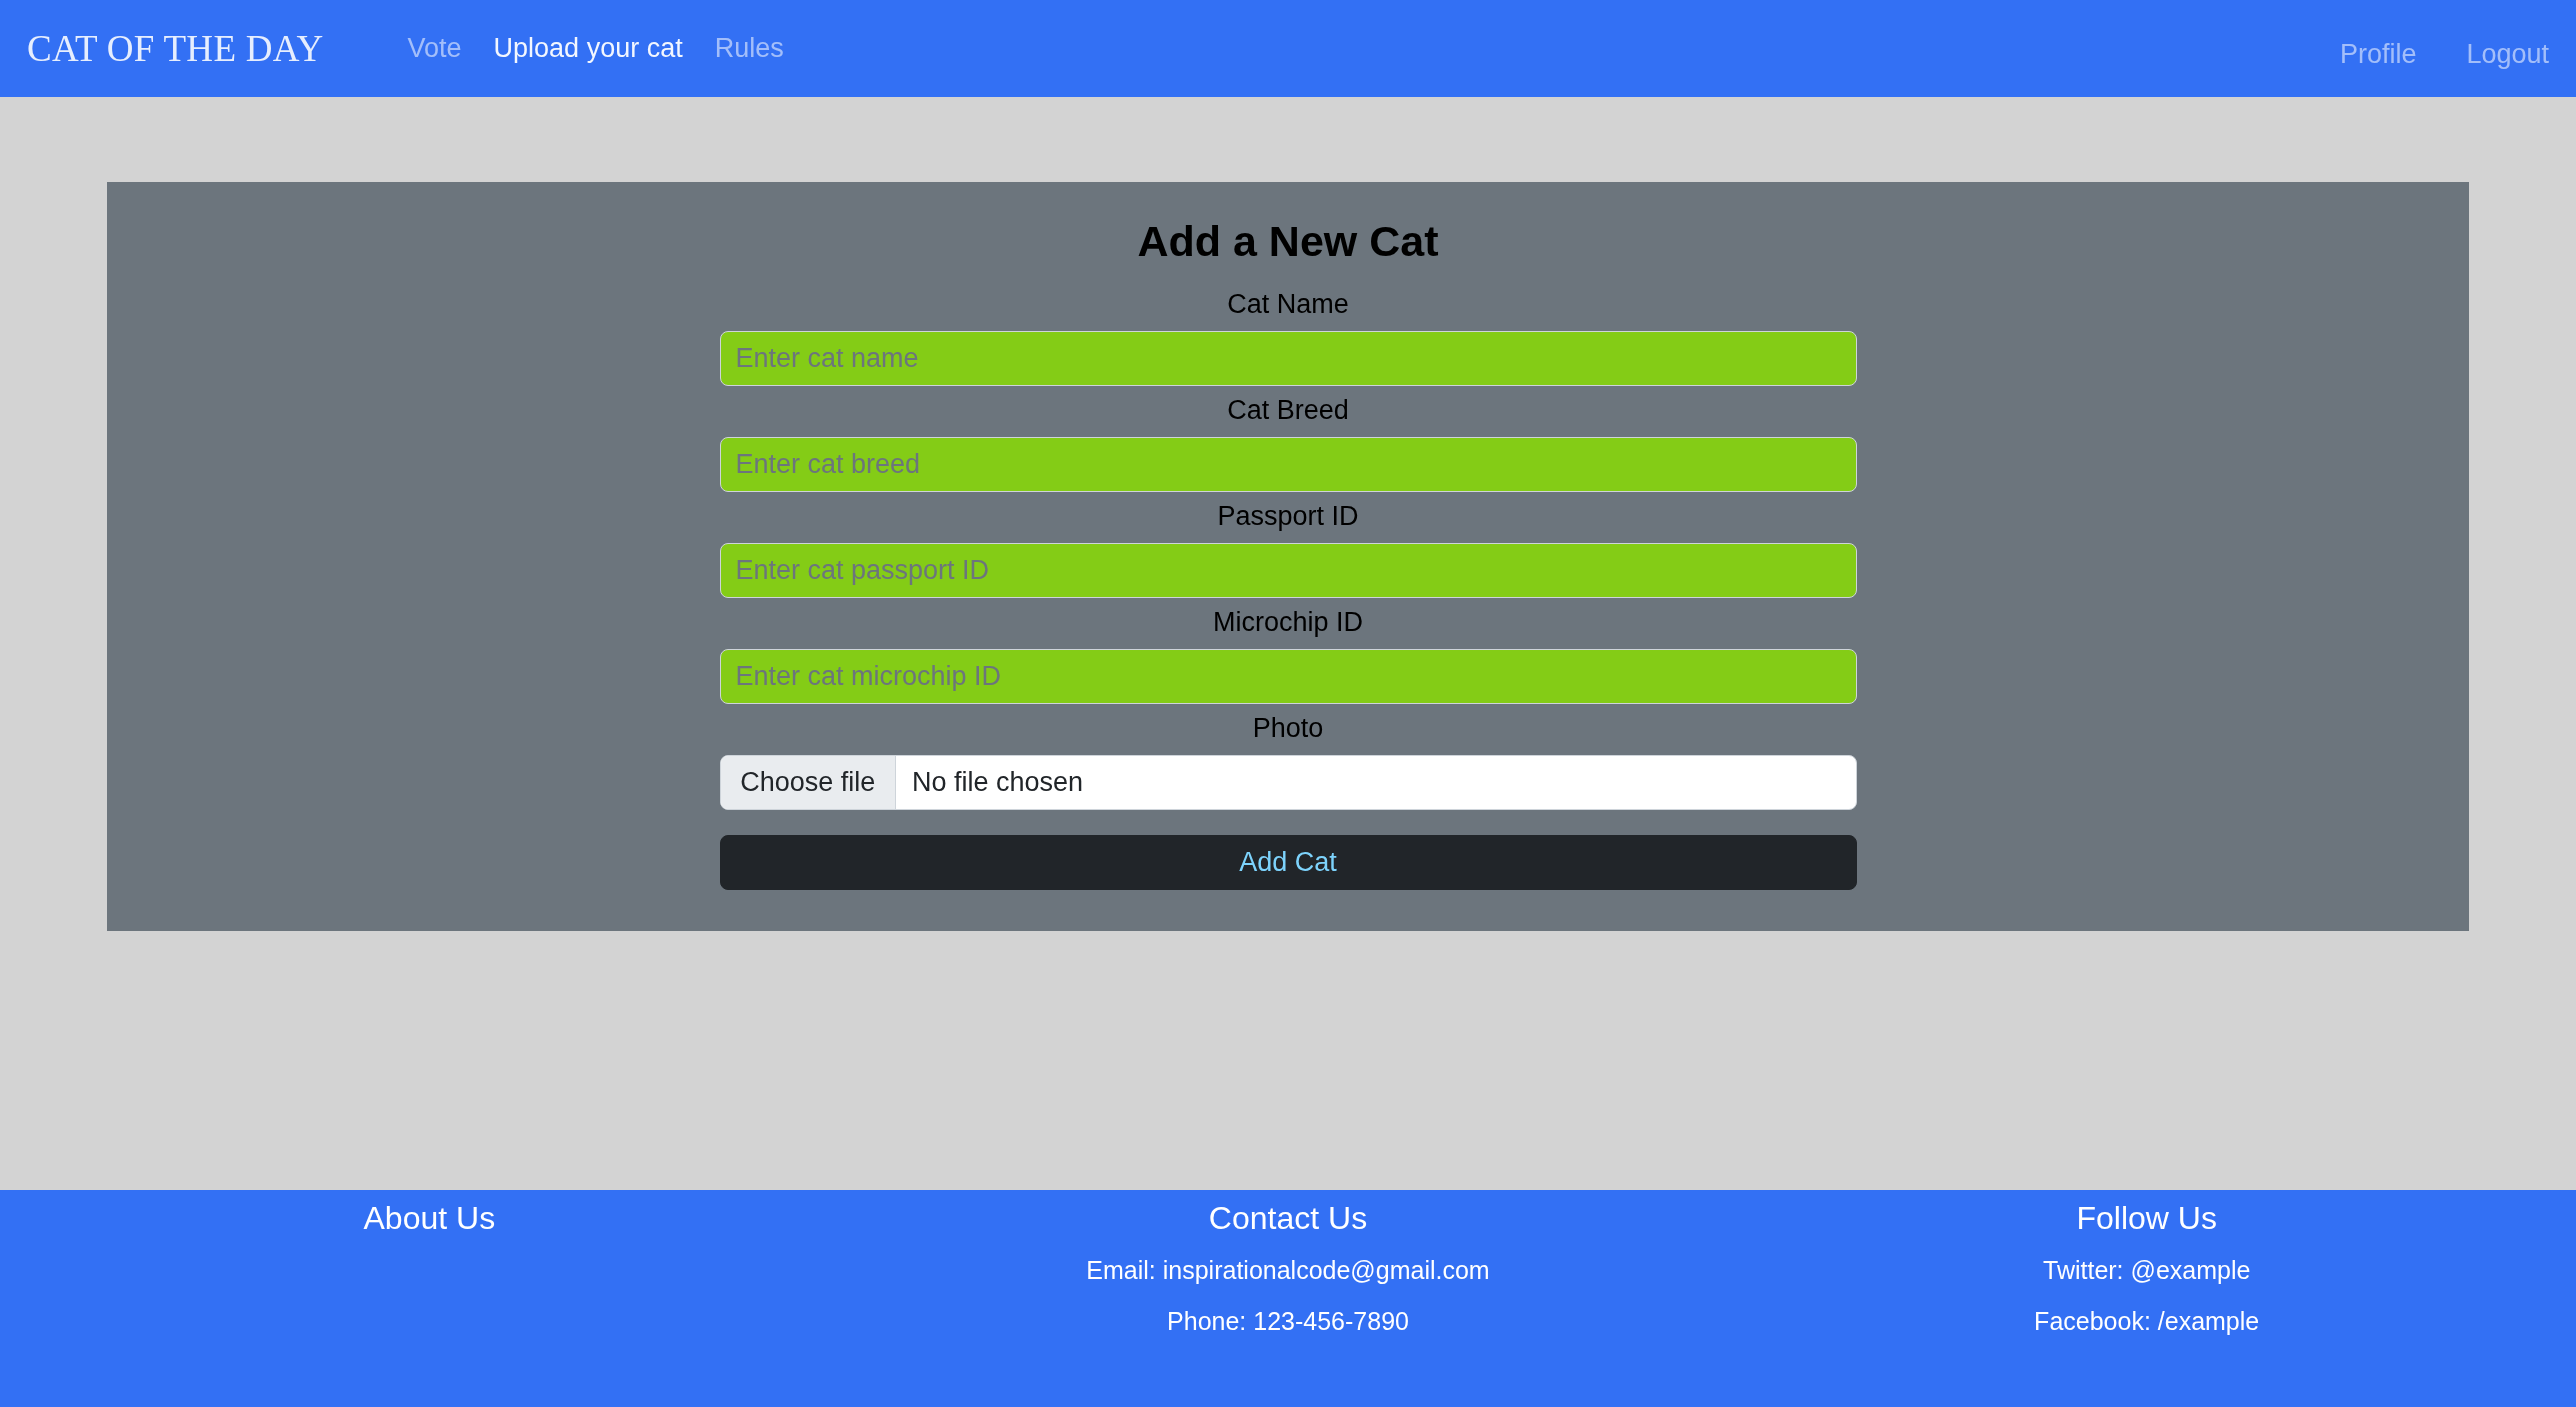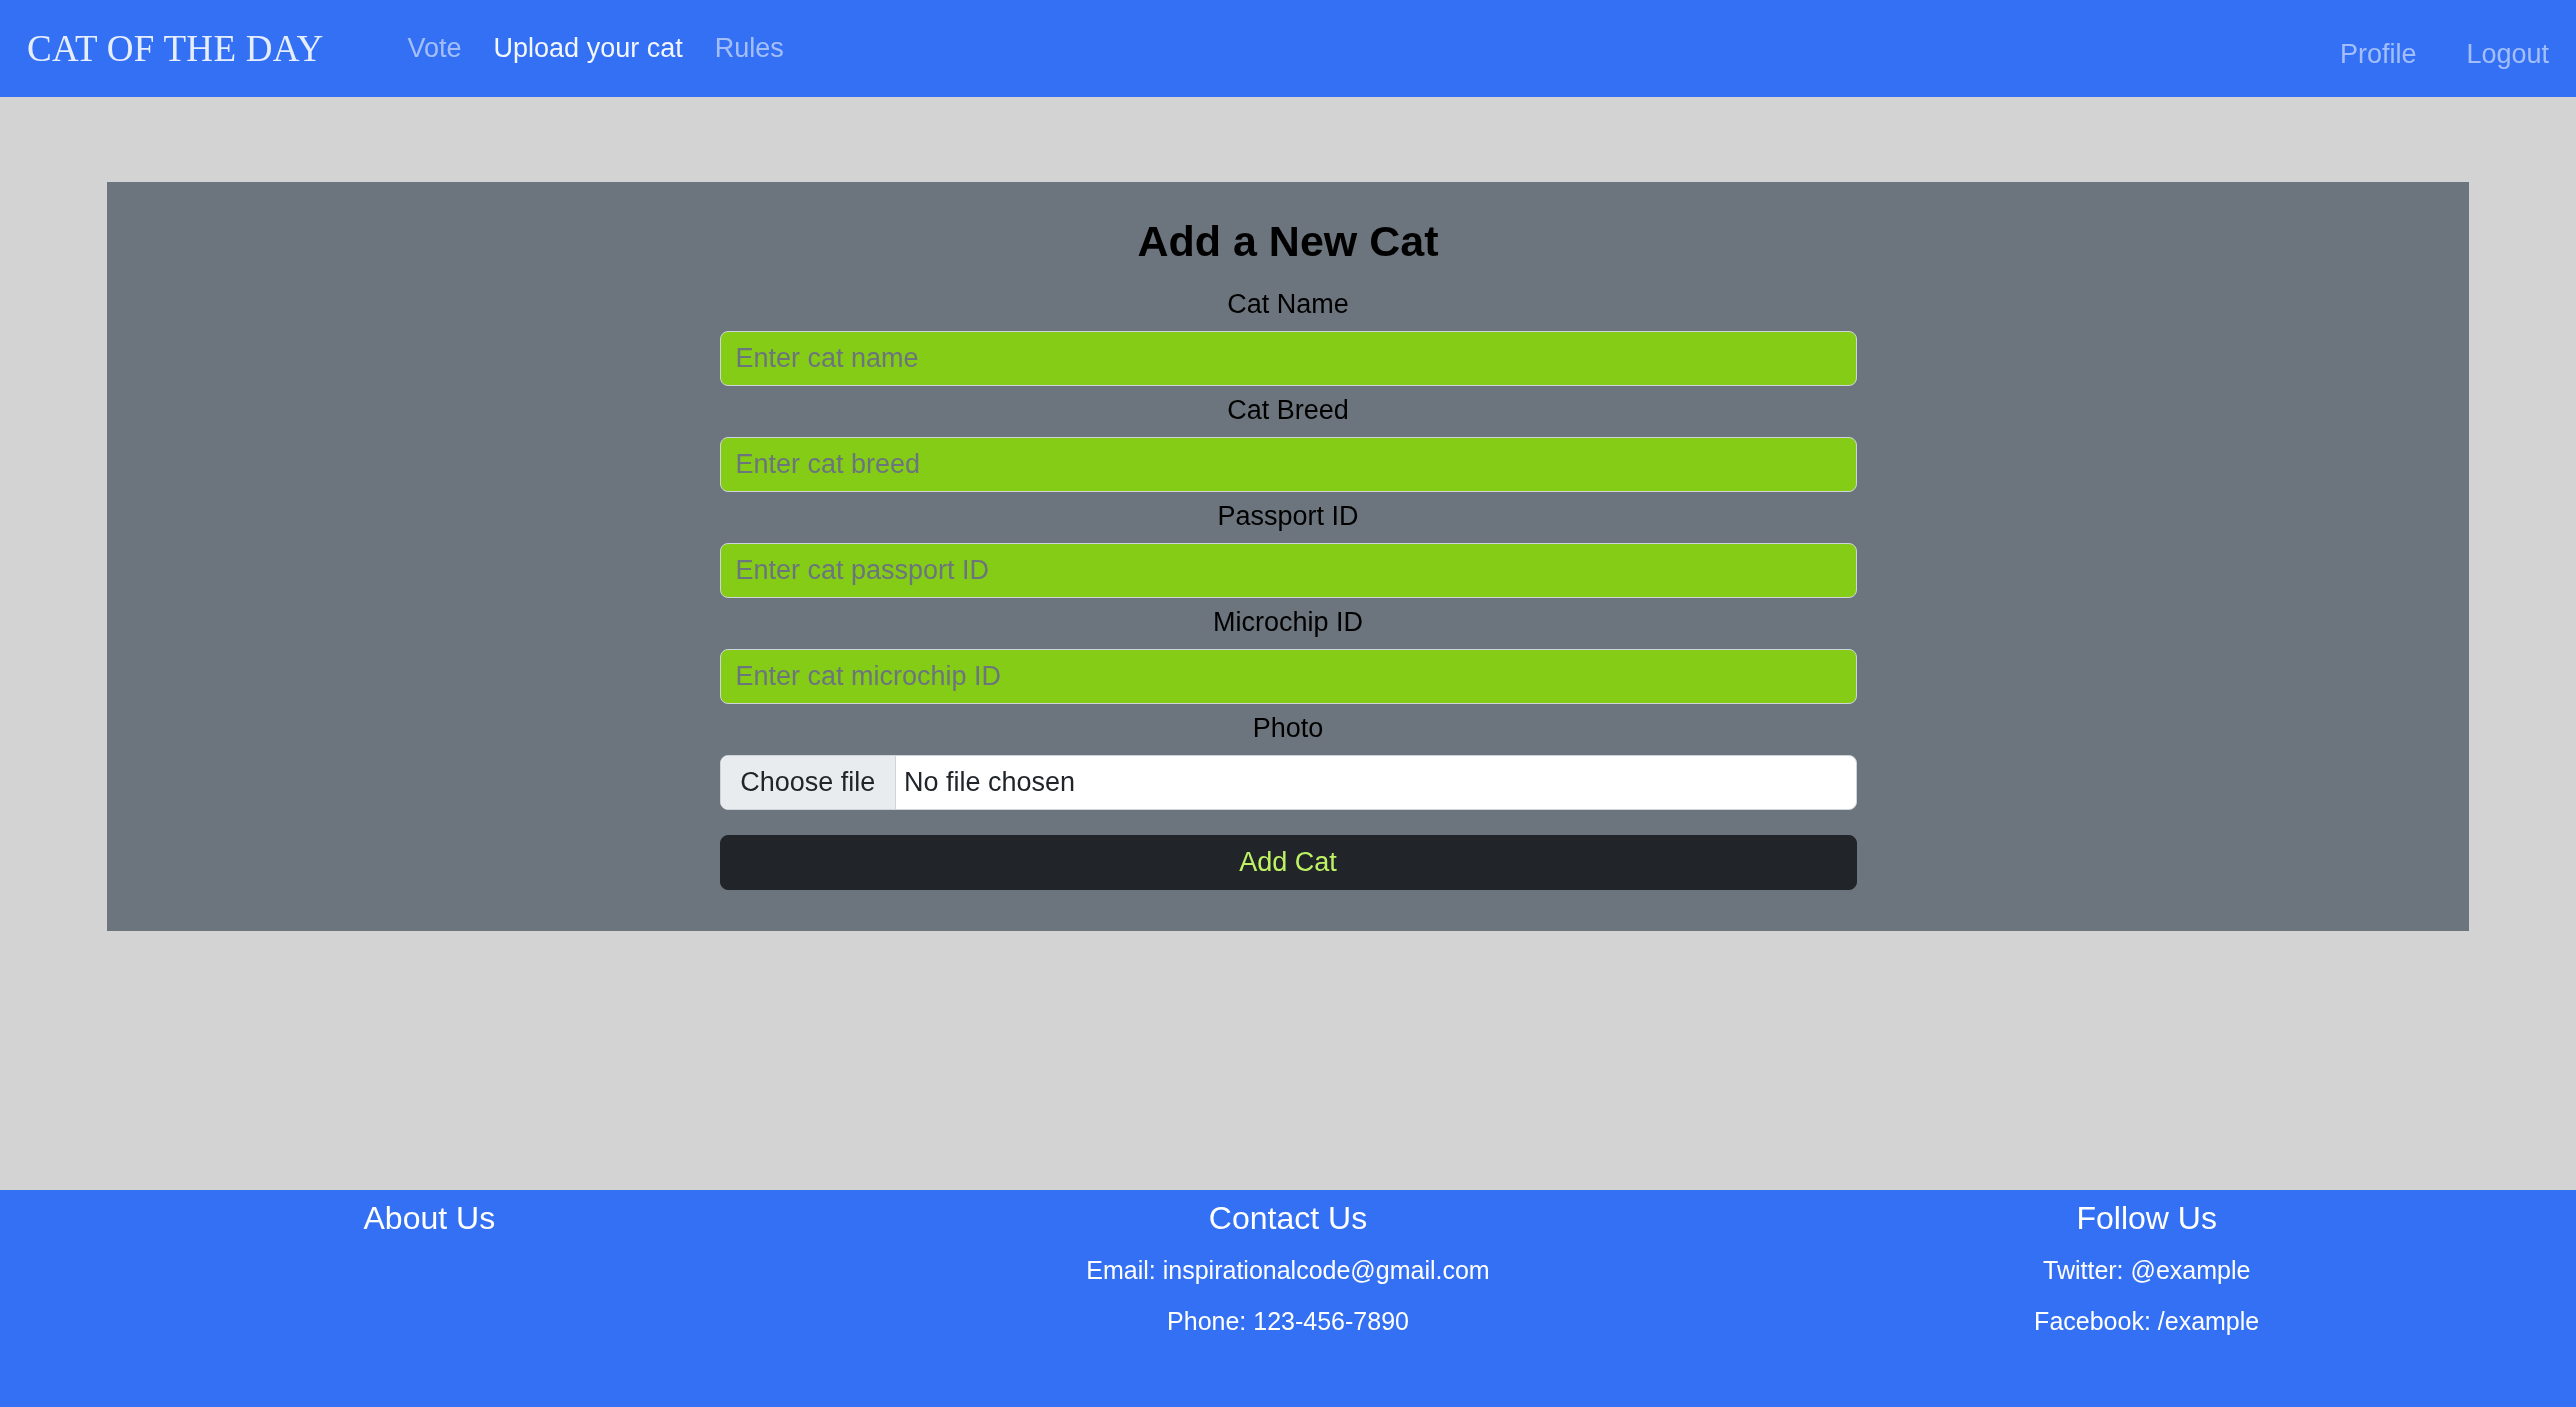--- a/index.html
+++ b/index.html
@@ -133,34 +133,34 @@
     align-items: center;
     padding: 0 19.7px;
     border-right: 0.9px solid #ced4da;
     white-space: nowrap;
     cursor: pointer;
     user-select: none;
   }
   .file-name {
     display: flex;
     align-items: center;
-    padding-left: 8px;
+    padding-left: 16px;
     font-size: 27px;
     color: #212529;
     white-space: nowrap;
     text-align: right;
   }
 
   .submit-btn {
     display: block;
     width: 100%;
     height: 55px;
     margin-top: 25px;
     background: #212529;
-    color: #bef264;
+    color: #7dd3fc;
     border: 0.9px solid #212529;
     border-radius: 8px;
     font-size: 27px;
     font-family: "Liberation Sans", sans-serif;
     cursor: pointer;
     line-height: 1;
   }
 
   
   .footer {

